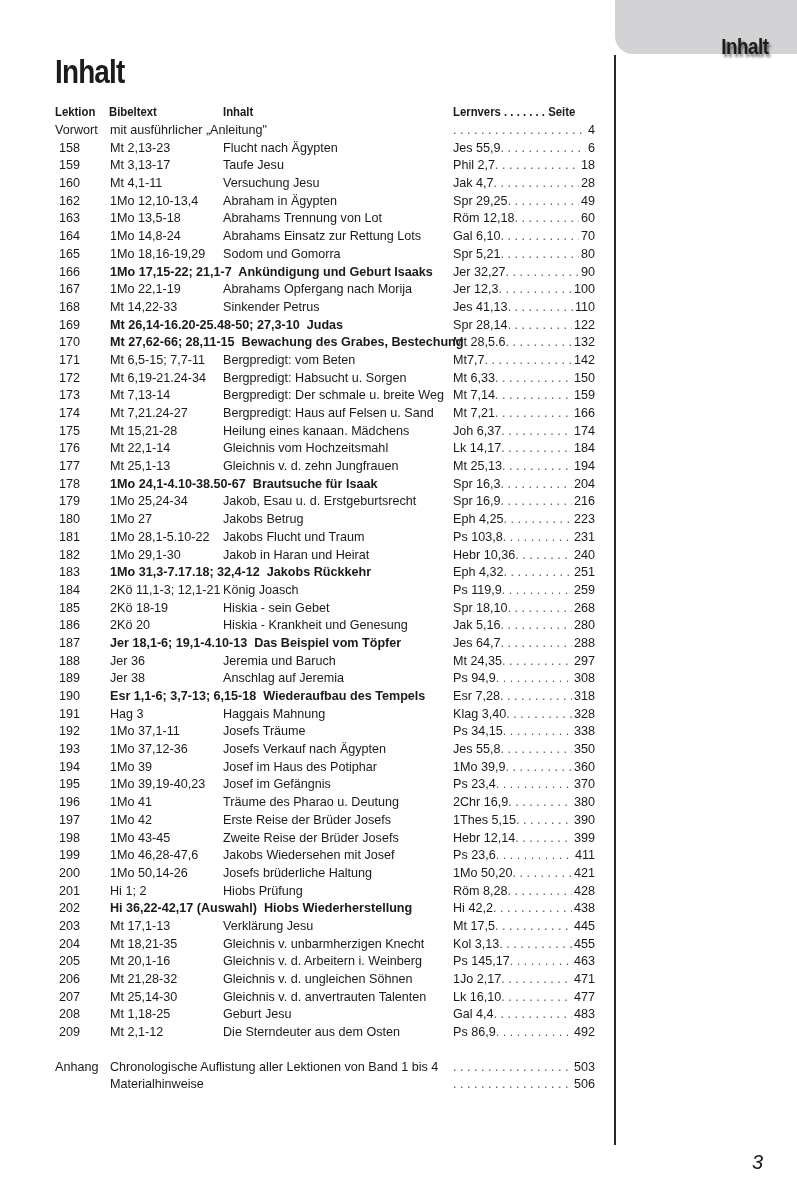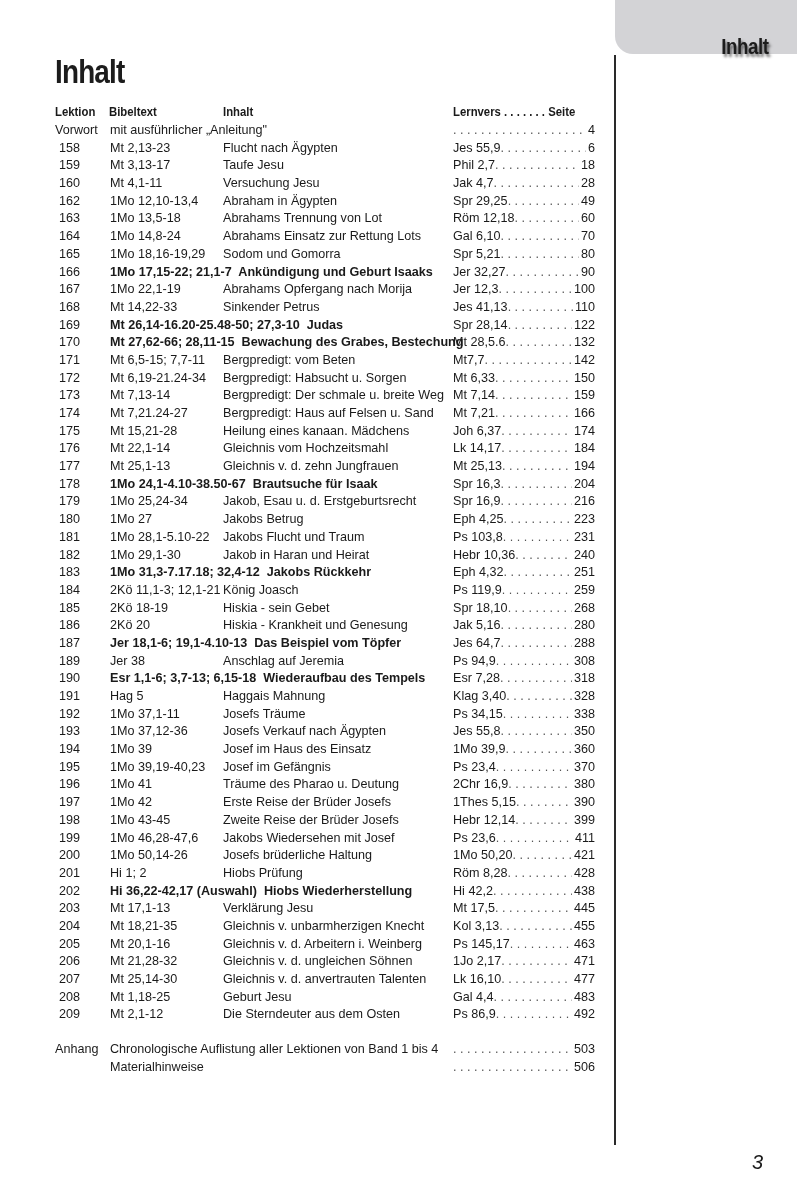--- a/index.html
+++ b/index.html
@@ -348,41 +348,51 @@
       <div class="row">
         <span class="c-num">187</span>
         <span class="c-long" style="white-space:pre">Jer 18,1-6; 19,1-4.10-13  Das Beispiel vom Töpfer</span>
         <span class="c-lv">
       <span class="lv-text">Jes 64,7</span>
       <span class="dots"></span>
       <span class="pg">288</span>
     </span>
       </div>
       <div class="row">
+        <span class="c-num">188</span>
+        <span class="c-bib">Jer 36</span>
+        <span class="c-inh">Jeremia und Baruch</span>
+        <span class="c-lv">
+      <span class="lv-text">Mt 24,35</span>
+      <span class="dots"></span>
+      <span class="pg">297</span>
+    </span>
+      </div>
+      <div class="row">
         <span class="c-num">189</span>
         <span class="c-bib">Jer 38</span>
         <span class="c-inh">Anschlag auf Jeremia</span>
         <span class="c-lv">
       <span class="lv-text">Ps 94,9</span>
       <span class="dots"></span>
       <span class="pg">308</span>
     </span>
       </div>
       <div class="row">
         <span class="c-num">190</span>
         <span class="c-long" style="white-space:pre">Esr 1,1-6; 3,7-13; 6,15-18  Wiederaufbau des Tempels</span>
         <span class="c-lv">
       <span class="lv-text">Esr 7,28</span>
       <span class="dots"></span>
       <span class="pg">318</span>
     </span>
       </div>
       <div class="row">
         <span class="c-num">191</span>
-        <span class="c-bib">Hag 5</span>
+        <span class="c-bib">Hag 3</span>
         <span class="c-inh">Haggais Mahnung</span>
         <span class="c-lv">
       <span class="lv-text">Klag 3,40</span>
       <span class="dots"></span>
       <span class="pg">328</span>
     </span>
       </div>
       <div class="row">
         <span class="c-num">192</span>
         <span class="c-bib">1Mo 37,1-11</span>
@@ -399,21 +409,21 @@
         <span class="c-inh">Josefs Verkauf nach Ägypten</span>
         <span class="c-lv">
       <span class="lv-text">Jes 55,8</span>
       <span class="dots"></span>
       <span class="pg">350</span>
     </span>
       </div>
       <div class="row">
         <span class="c-num">194</span>
         <span class="c-bib">1Mo 39</span>
-        <span class="c-inh">Josef im Haus des Einsatz</span>
+        <span class="c-inh">Josef im Haus des Potiphar</span>
         <span class="c-lv">
       <span class="lv-text">1Mo 39,9</span>
       <span class="dots"></span>
       <span class="pg">360</span>
     </span>
       </div>
       <div class="row">
         <span class="c-num">195</span>
         <span class="c-bib">1Mo 39,19-40,23</span>
         <span class="c-inh">Josef im Gefängnis</span>

